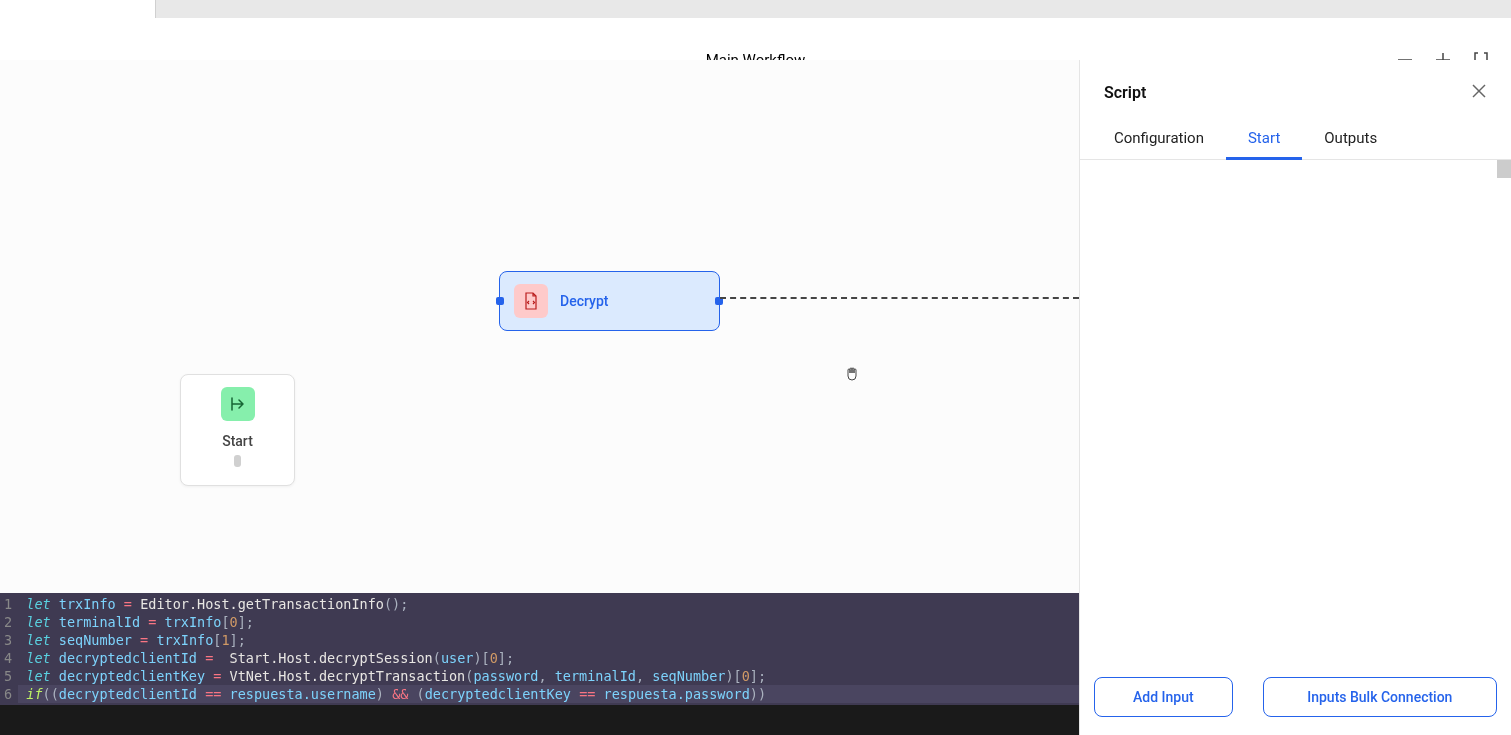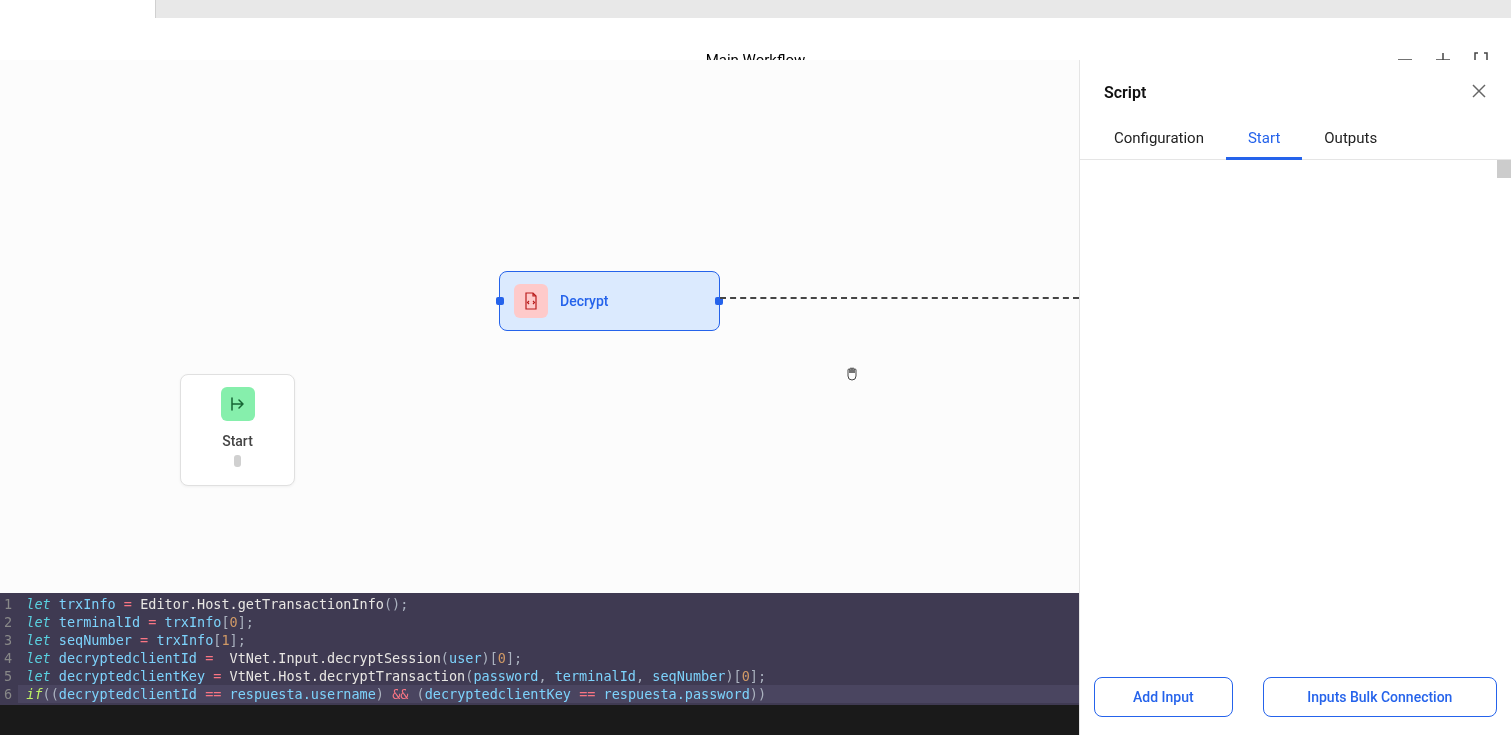--- a/index.html
+++ b/index.html
@@ -367,19 +367,19 @@
       <div>1</div>
       <div>2</div>
       <div>3</div>
       <div>4</div>
       <div>5</div>
       <div>6</div>
     </div>
     <div class="code-lines"><span> <span class="tok-kw">let</span> <span class="tok-var">trxInfo</span> <span class="tok-op">=</span> <span class="tok-fn">Editor.Host.getTransactionInfo</span><span class="tok-punct">();</span></span>
 <span> <span class="tok-kw">let</span> <span class="tok-var">terminalId</span> <span class="tok-op">=</span> <span class="tok-var">trxInfo</span><span class="tok-punct">[</span><span class="tok-num">0</span><span class="tok-punct">];</span></span>
 <span> <span class="tok-kw">let</span> <span class="tok-var">seqNumber</span> <span class="tok-op">=</span> <span class="tok-var">trxInfo</span><span class="tok-punct">[</span><span class="tok-num">1</span><span class="tok-punct">];</span></span>
-<span> <span class="tok-kw">let</span> <span class="tok-var">decryptedclientId</span> <span class="tok-op">=</span>  <span class="tok-fn">VtNet.Input.decryptSession</span><span class="tok-punct">(</span><span class="tok-var">user</span><span class="tok-punct">)[</span><span class="tok-num">0</span><span class="tok-punct">];</span></span>
+<span> <span class="tok-kw">let</span> <span class="tok-var">decryptedclientId</span> <span class="tok-op">=</span>  <span class="tok-fn">Start.Host.decryptSession</span><span class="tok-punct">(</span><span class="tok-var">user</span><span class="tok-punct">)[</span><span class="tok-num">0</span><span class="tok-punct">];</span></span>
 <span> <span class="tok-kw">let</span> <span class="tok-var">decryptedclientKey</span> <span class="tok-op">=</span> <span class="tok-fn">VtNet.Host.decryptTransaction</span><span class="tok-punct">(</span><span class="tok-var">password</span><span class="tok-punct">,</span> <span class="tok-var">terminalId</span><span class="tok-punct">,</span> <span class="tok-var">seqNumber</span><span class="tok-punct">)[</span><span class="tok-num">0</span><span class="tok-punct">];</span></span>
 <span class="line-hl"> <span class="tok-cond">if</span><span class="tok-punct">((</span><span class="tok-var">decryptedclientId</span> <span class="tok-op">==</span> <span class="tok-var">respuesta.username</span><span class="tok-punct">)</span> <span class="tok-logic">&amp;&amp;</span> <span class="tok-punct">(</span><span class="tok-var">decryptedclientKey</span> <span class="tok-op">==</span> <span class="tok-var">respuesta.password</span><span class="tok-punct">))</span></span></div>
   </div>
 </div>
 
 <div class="bottom-strip"></div>
 
 </body></html>

